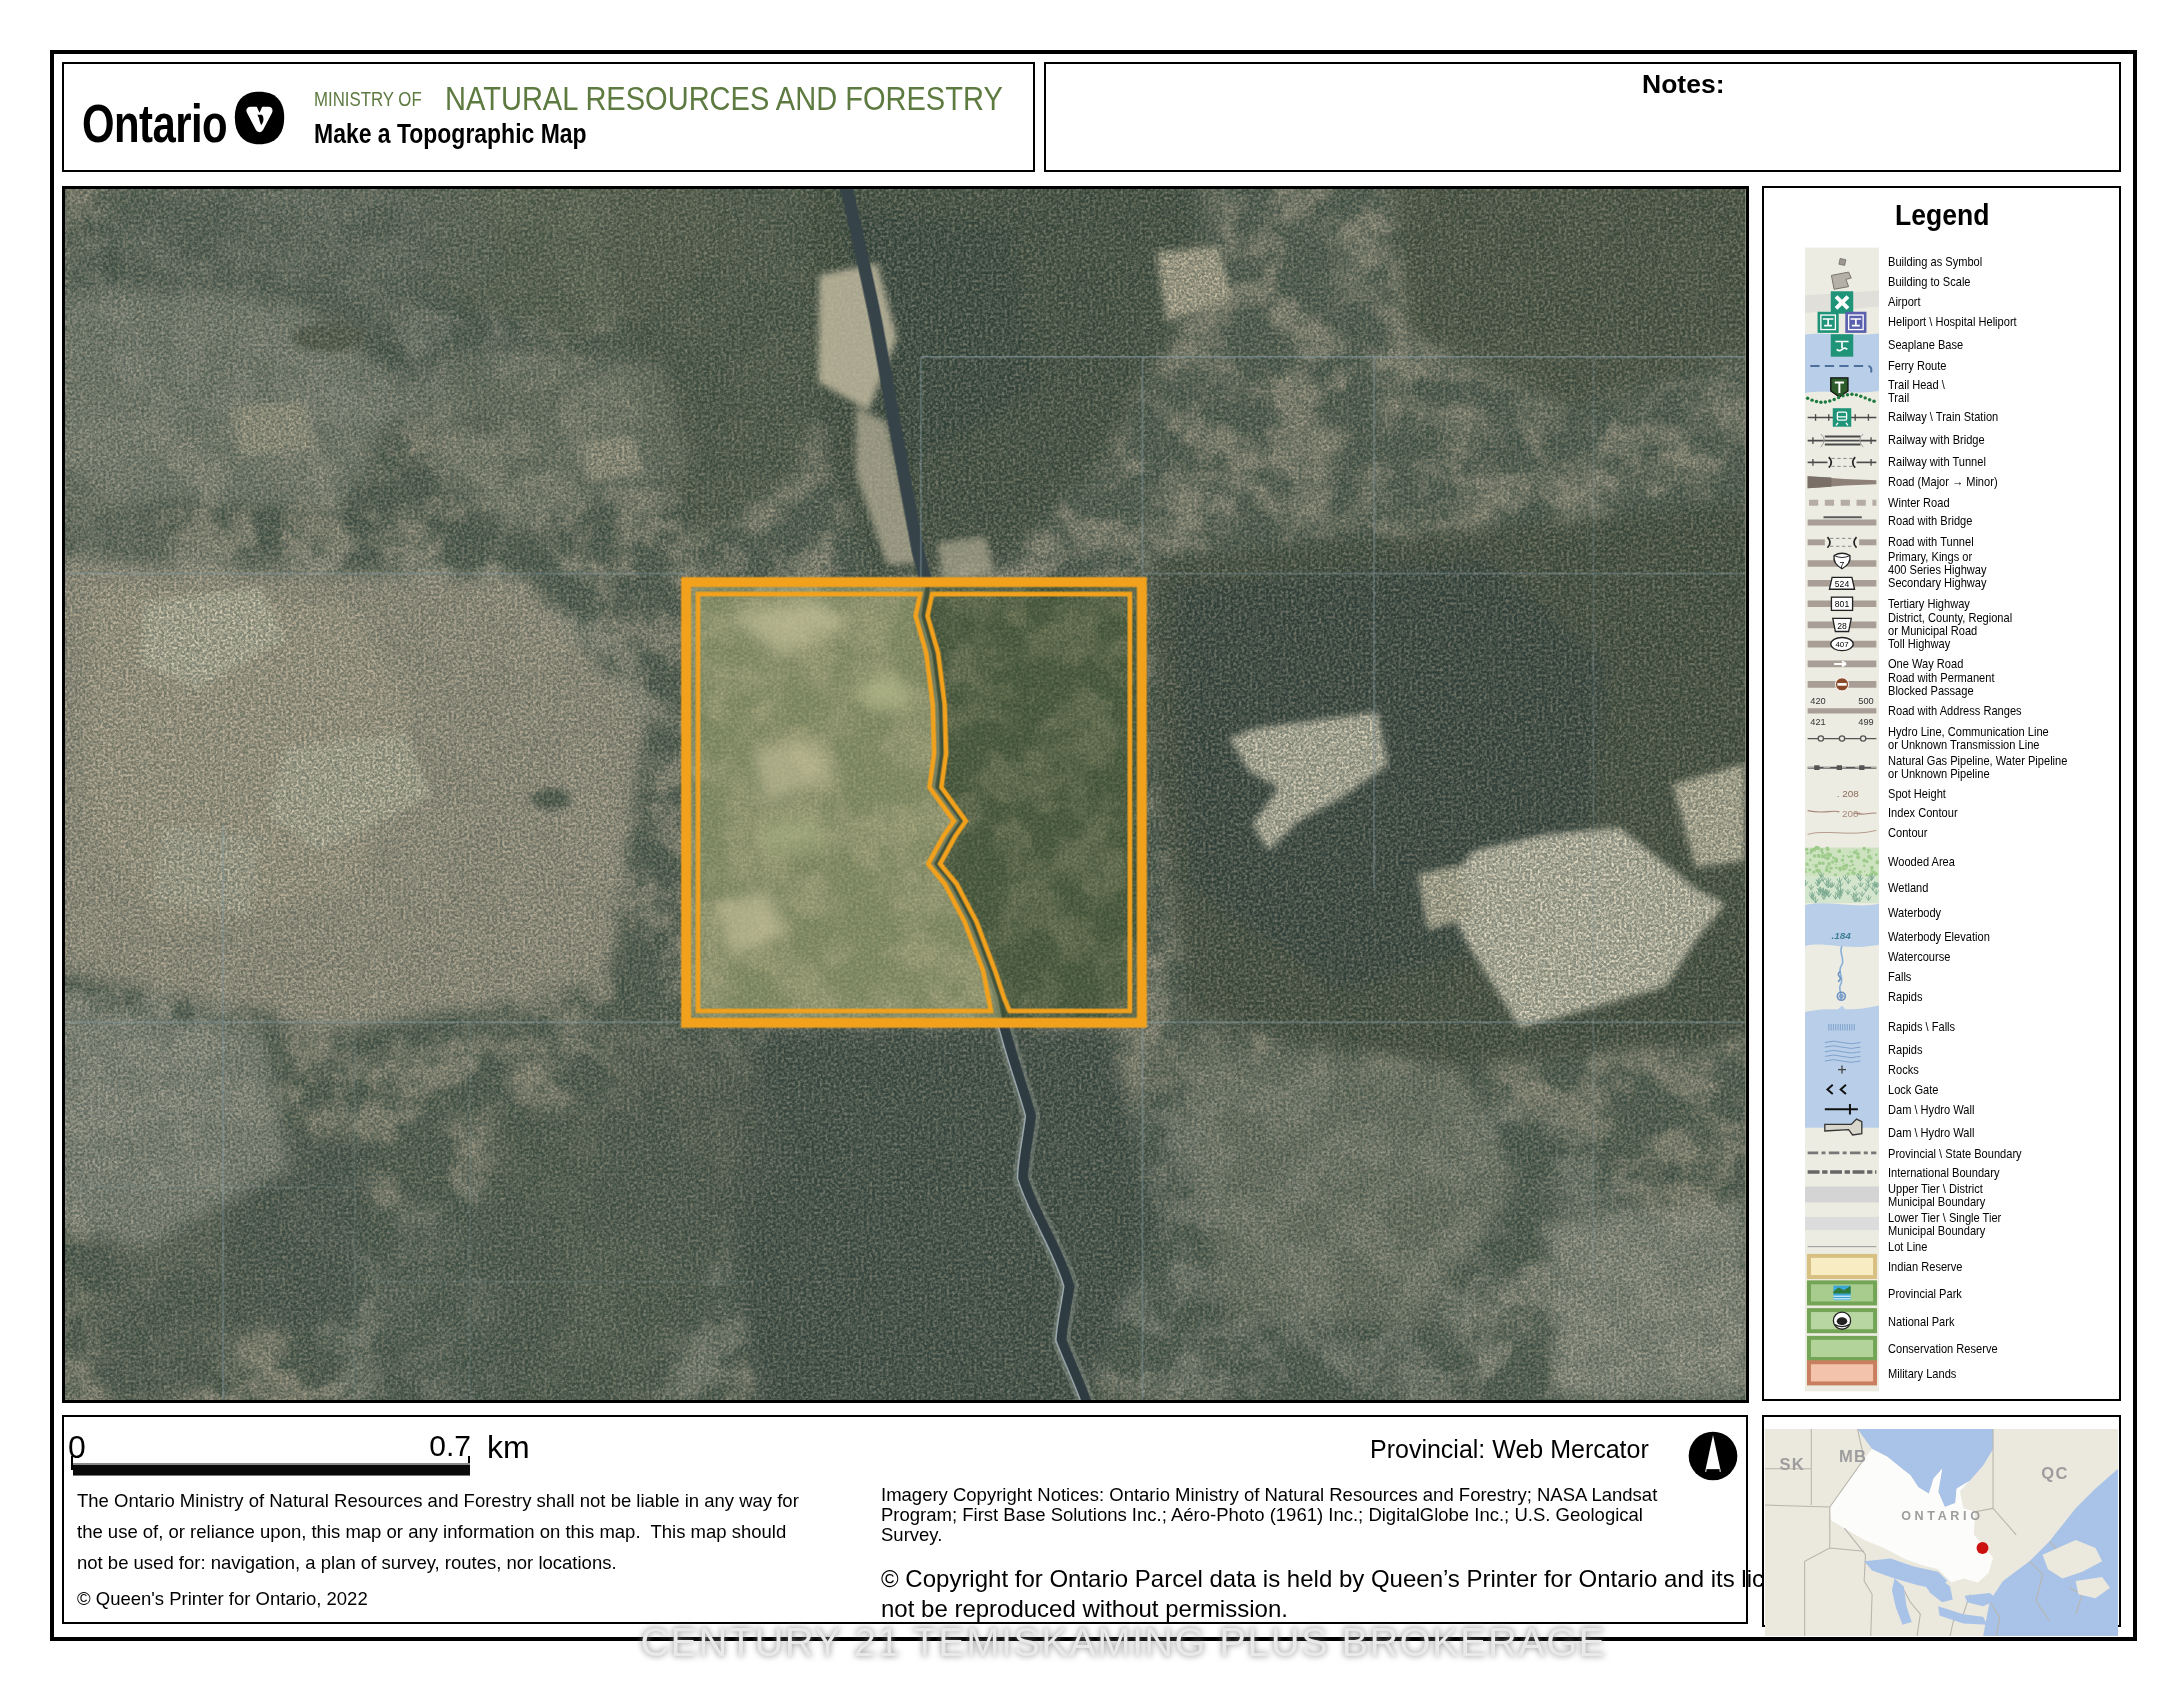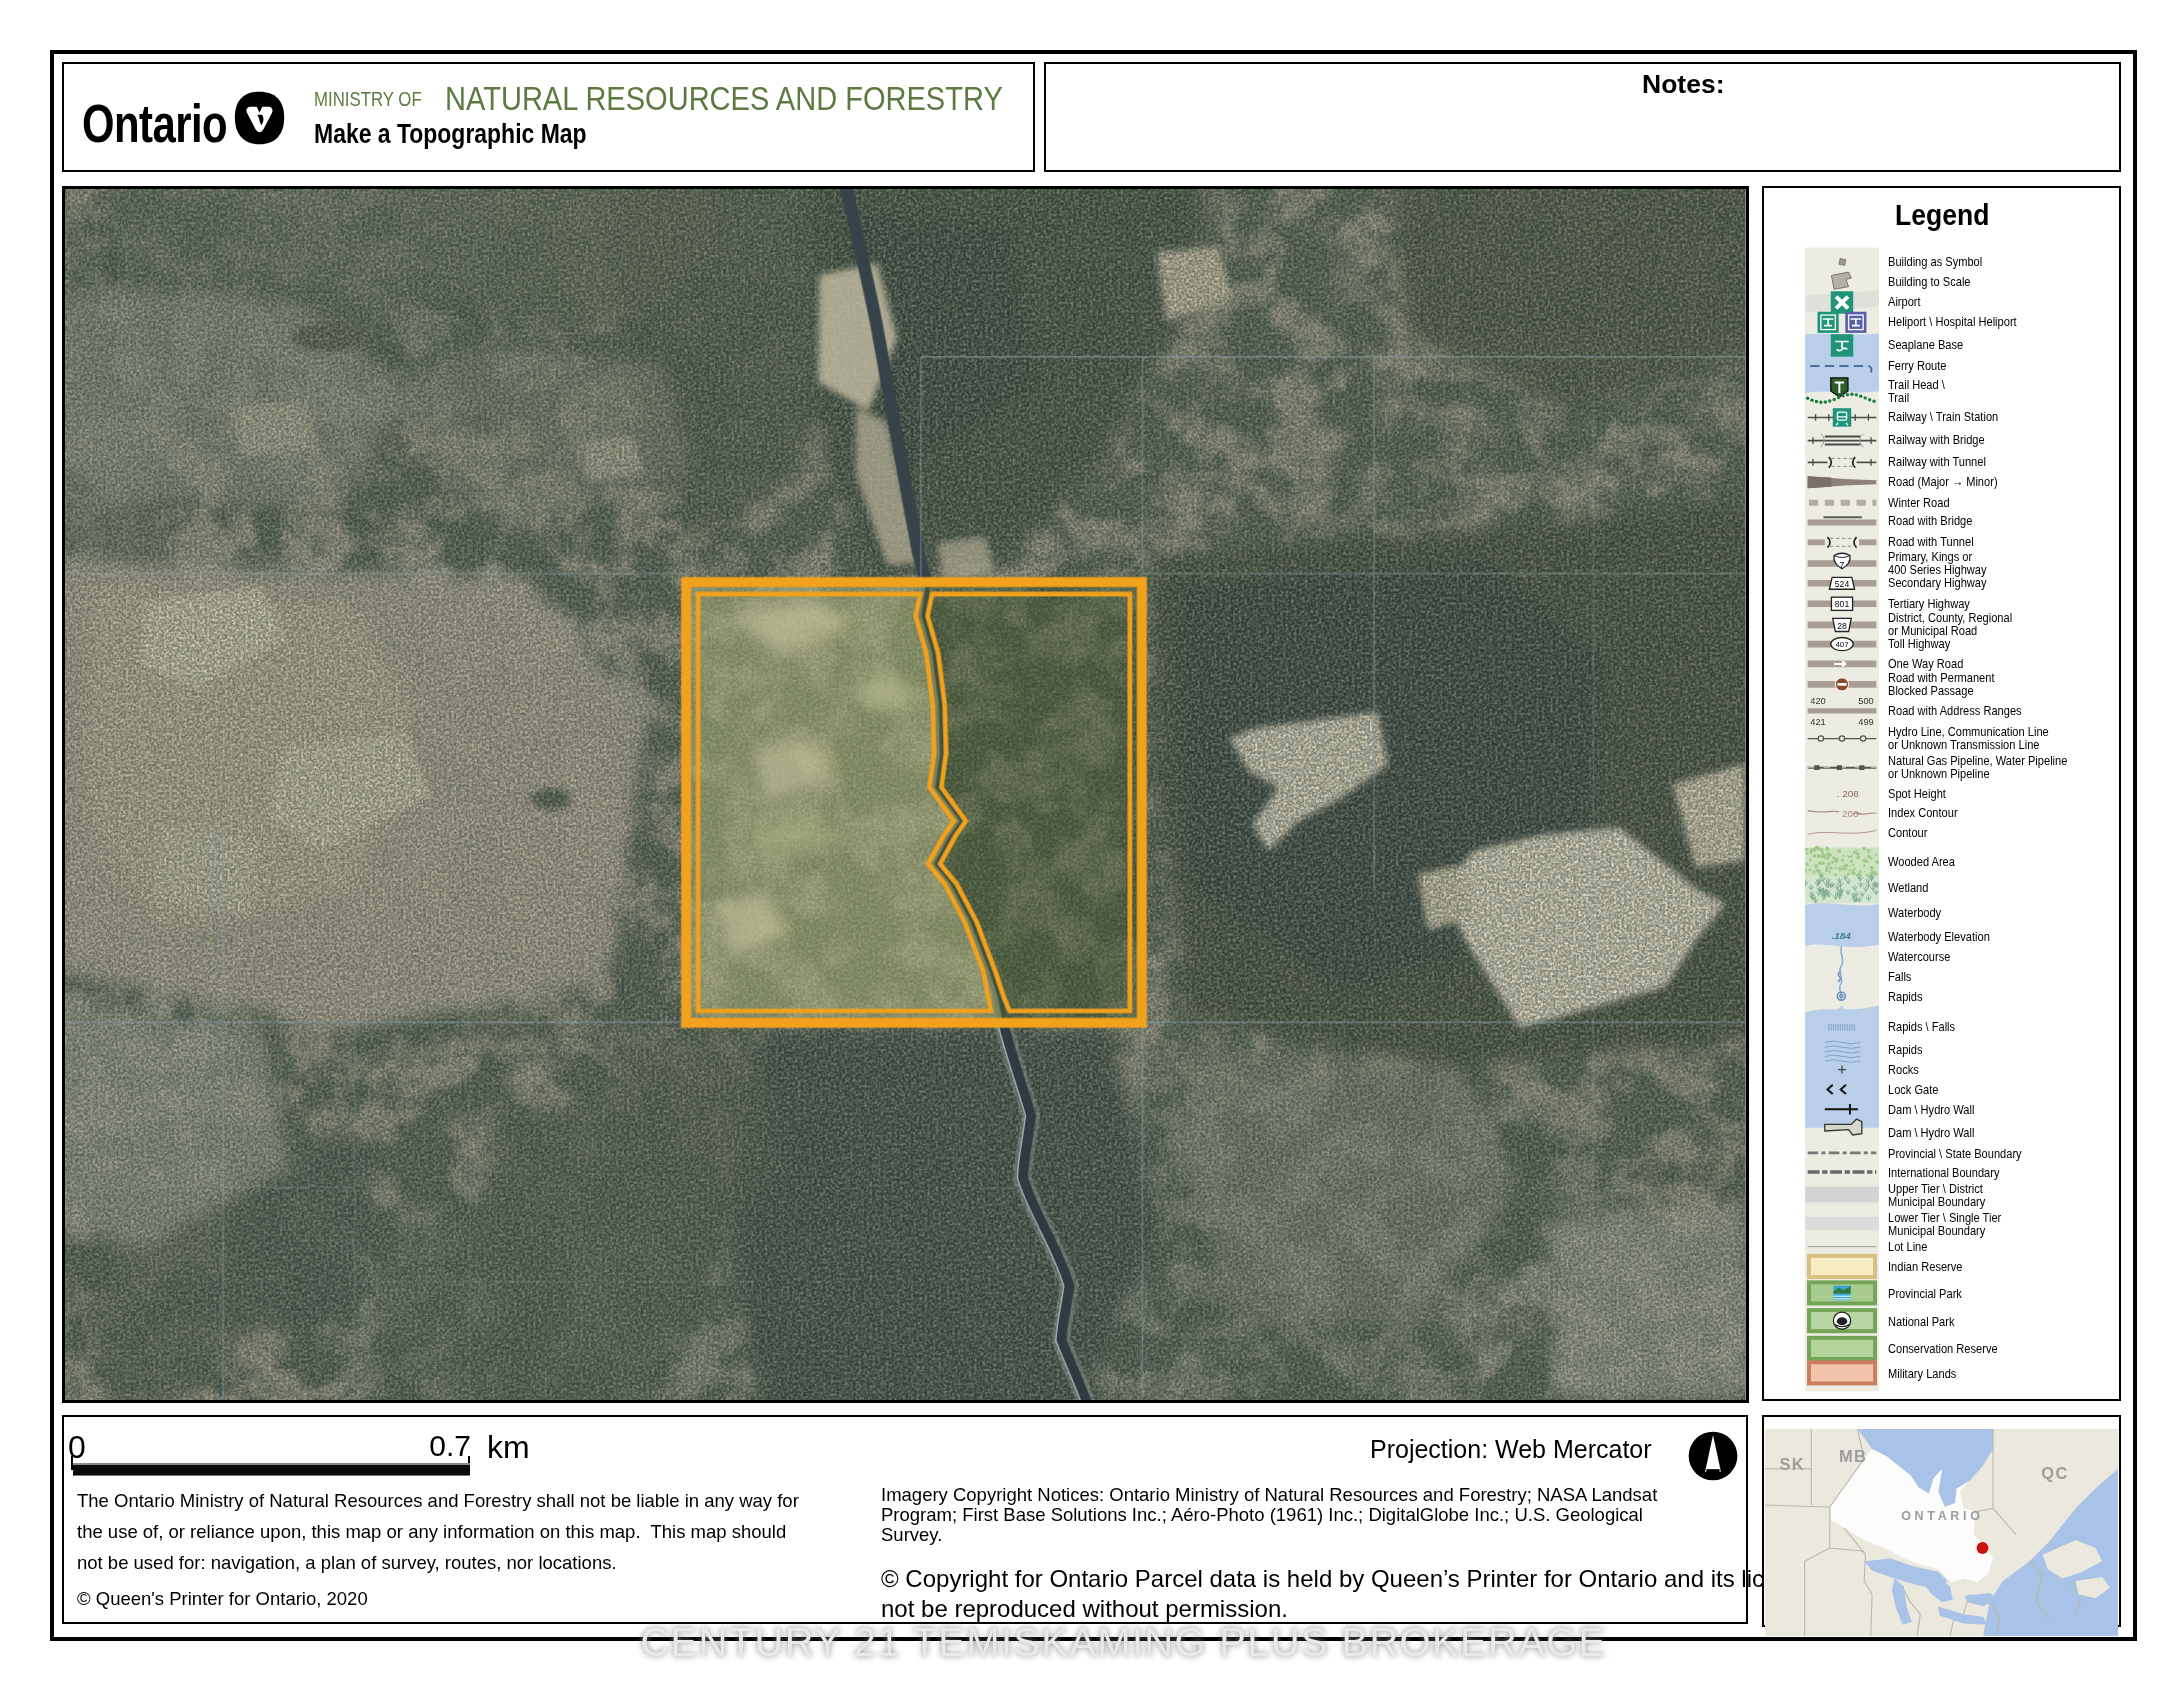--- a/index.html
+++ b/index.html
@@ -576,23 +576,23 @@
 <div class="box" style="left:1762px;top:1415px;width:359px;height:212px;"></div>
 
 <div class="abs" style="left:68px;top:1429px;font-size:32px;">0</div>
 <div class="abs" style="left:423px;top:1429px;width:48px;text-align:right;font-size:30px;">0.7</div>
 <div class="abs" style="left:487px;top:1429px;font-size:32px;">km</div>
 <div class="abs" style="left:71px;top:1456px;width:2px;height:14px;background:#000;"></div>
 <div class="abs" style="left:468px;top:1456px;width:2px;height:14px;background:#000;"></div>
 <div class="abs" style="left:73px;top:1463px;width:397px;height:13.2px;background:#0a0a0a;border-top:2px solid #8a8a8a;border-bottom:1.3px solid #777;box-sizing:border-box;"></div>
 
 <div class="abs" style="left:77px;top:1485px;font-size:18.5px;line-height:31px;white-space:nowrap;">The Ontario Ministry of Natural Resources and Forestry shall not be liable in any way for<br>the use of, or reliance upon, this map or any information on this map.&nbsp; This map should<br>not be used for: navigation, a plan of survey, routes, nor locations.</div>
-<div class="abs" style="left:77px;top:1588px;font-size:18.5px;">© Queen's Printer for Ontario, 2020</div>
-
-<div class="abs" style="left:1370px;top:1435px;font-size:25px;">Projection: Web Mercator</div>
+<div class="abs" style="left:77px;top:1588px;font-size:18.5px;">© Queen's Printer for Ontario, 2022</div>
+
+<div class="abs" style="left:1370px;top:1435px;font-size:25px;">Provincial: Web Mercator</div>
 
 <div class="abs" style="left:1688px;top:1431px;width:50px;height:50px;">
 <svg width="50" height="50" viewBox="0 0 76 76">
   <circle cx="38" cy="38" r="37" fill="#000"></circle>
   <path d="M38,6 L50,62 L26,62 Z" fill="#fff"></path>
   <rect x="28" y="58" width="20" height="12" fill="#000"></rect>
 </svg>
 </div>
 
 <div class="abs" style="left:881px;top:1485px;font-size:18.5px;line-height:20px;white-space:nowrap;">Imagery Copyright Notices: Ontario Ministry of Natural Resources and Forestry; NASA Landsat<br>Program; First Base Solutions Inc.; Aéro-Photo (1961) Inc.; DigitalGlobe Inc.; U.S. Geological<br>Survey.</div>

